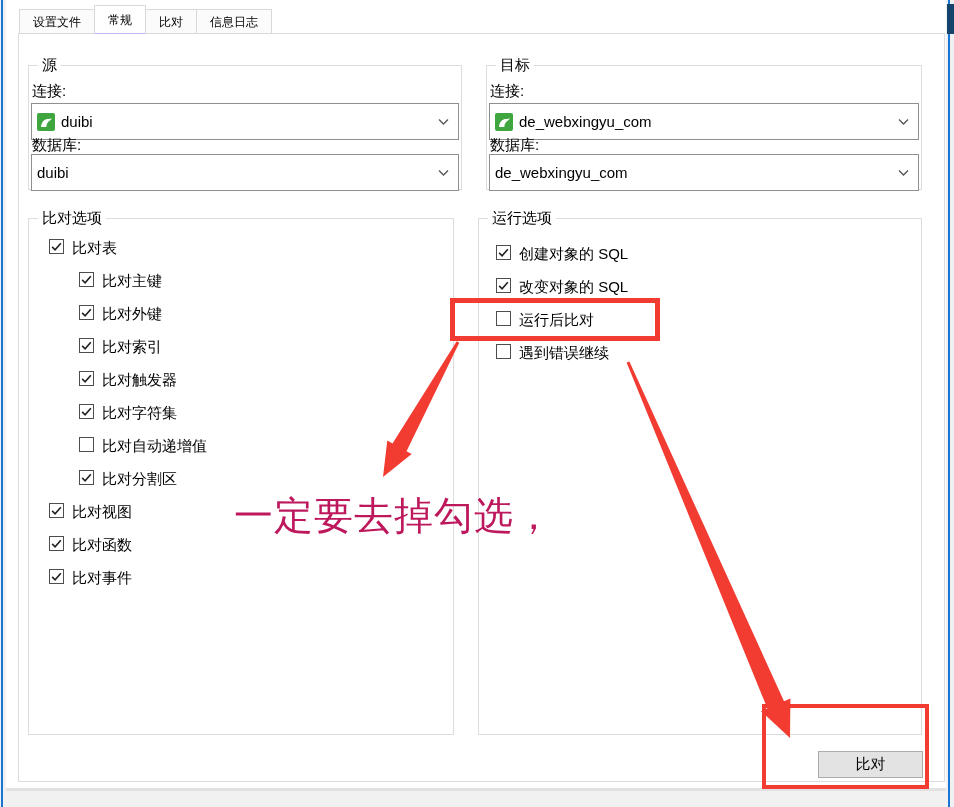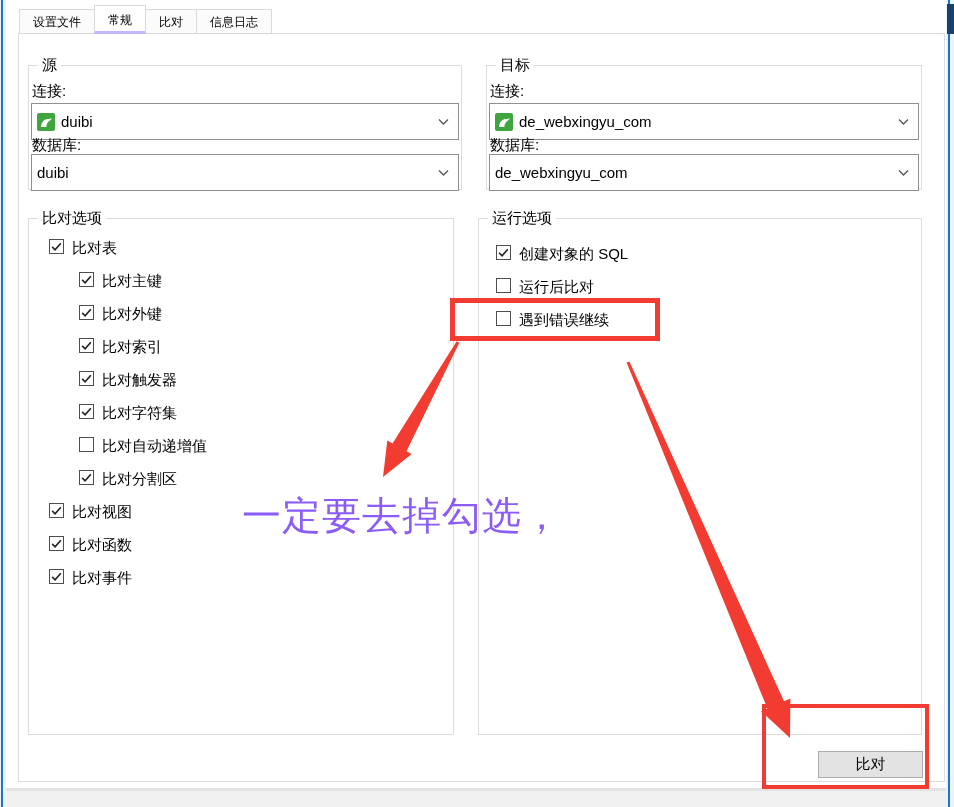--- a/index.html
+++ b/index.html
@@ -22,21 +22,21 @@
 
   
   .dialog { position:absolute; left:6px; top:0; width:940px; height:791px; background:#fff; border-bottom:3px solid #e2e2e2; }
 
   .tab-strip { position:absolute; left:13px; top:5px; height:29px; display:flex; align-items:flex-end; z-index:3; }
   .tab {
     height:25px; line-height:24px; padding:0 13px; font-size:12px;
     background:#fbfbfb; border:1px solid #d9d9d9; margin-right:-1px; white-space:nowrap;text-align:center;
   }
   .tab.active {
-    height:29px; line-height:28px; background:#fff; border-bottom:3px solid #c4b5fd; z-index:4; position:relative;
+    height:29px; line-height:28px; background:#fff; border-bottom:1px solid #c4b5fd; z-index:4; position:relative;
   }
 
   .content-panel { position:absolute; left:12px; top:33px; width:927px; height:749px; border:1px solid #dcdcdc; background:#fff; }
 
   .groupbox { position:absolute; border:1px solid #dcdcdc; background:#fff; }
   .groupbox-title { position:absolute; top:-10px; left:9px; background:#fff; padding:0 4px; font-size:15px; white-space:nowrap; }
 
   .group-source  { left:28px;  top:65px;  width:434px; height:125px; }
   .group-target  { left:486px; top:65px;  width:436px; height:125px; }
   .group-compare { left:28px;  top:218px; width:426px; height:517px; }
@@ -67,22 +67,22 @@
     position:absolute; left:818px; top:751px; width:105px; height:27px;
     background:#e3e3e3; border:1px solid #acacac; font-size:15px;
     display:flex; align-items:center; justify-content:center; font-family:inherit;
   }
 
   
   .anno { z-index:10; pointer-events:none; }
   .anno-rect-1 { position:absolute; left:450px; top:298px; width:210px; height:43px; border:5px solid #f23b31; }
   .anno-rect-2 { position:absolute; left:762px; top:704px; width:167px; height:85px; border:4px solid #f23b31; }
   .anno-note {
-    position:absolute; left:242px; top:492px; font-size:39px; line-height:1.25;
-    color:#8b5cf6; font-family:"DejaVu Serif","Liberation Serif",serif; white-space:nowrap; letter-spacing:1px;
+    position:absolute; left:234px; top:492px; font-size:39px; line-height:1.25;
+    color:#be185d; font-family:"DejaVu Serif","Liberation Serif",serif; white-space:nowrap; letter-spacing:1px;
   }
   .anno-arrows { position:absolute; left:0; top:0; width:954px; height:807px; }
 </style>
 </head>
 <body>
 
 <div class="page">
 
   <div class="dialog">
     <div class="tab-strip">
@@ -245,20 +245,28 @@
     <div class="options">
         <div class="cb-row indent-0">
           <span class="cb checked">
             <svg viewBox="0 0 12 12">
               <polyline points="2,6.3 4.7,9 10,3" fill="none" stroke="#222" stroke-width="1.5"></polyline>
             </svg>
           </span>
           <span class="cb-label">创建对象的 SQL</span>
         </div>
         <div class="cb-row indent-0">
+          <span class="cb checked">
+            <svg viewBox="0 0 12 12">
+              <polyline points="2,6.3 4.7,9 10,3" fill="none" stroke="#222" stroke-width="1.5"></polyline>
+            </svg>
+          </span>
+          <span class="cb-label">改变对象的 SQL</span>
+        </div>
+        <div class="cb-row indent-0">
           <span class="cb"></span>
           <span class="cb-label">运行后比对</span>
         </div>
         <div class="cb-row indent-0">
           <span class="cb"></span>
           <span class="cb-label">遇到错误继续</span>
         </div>
       </div>
   </div>
 

